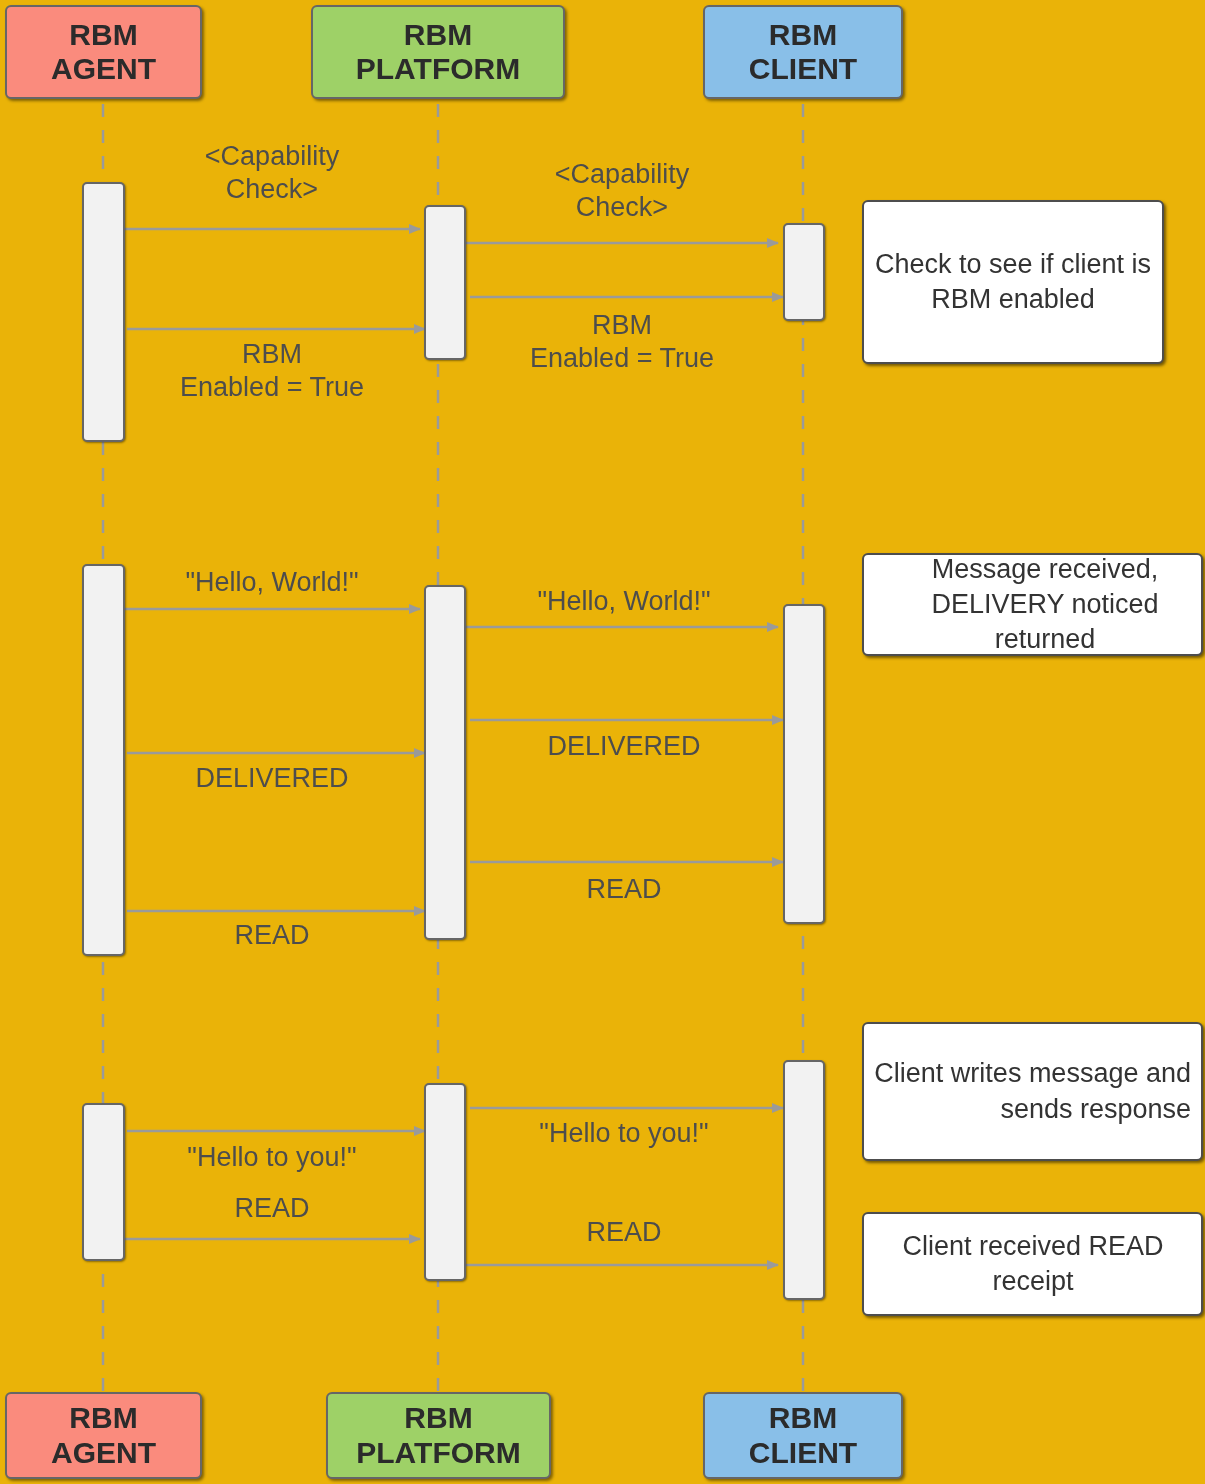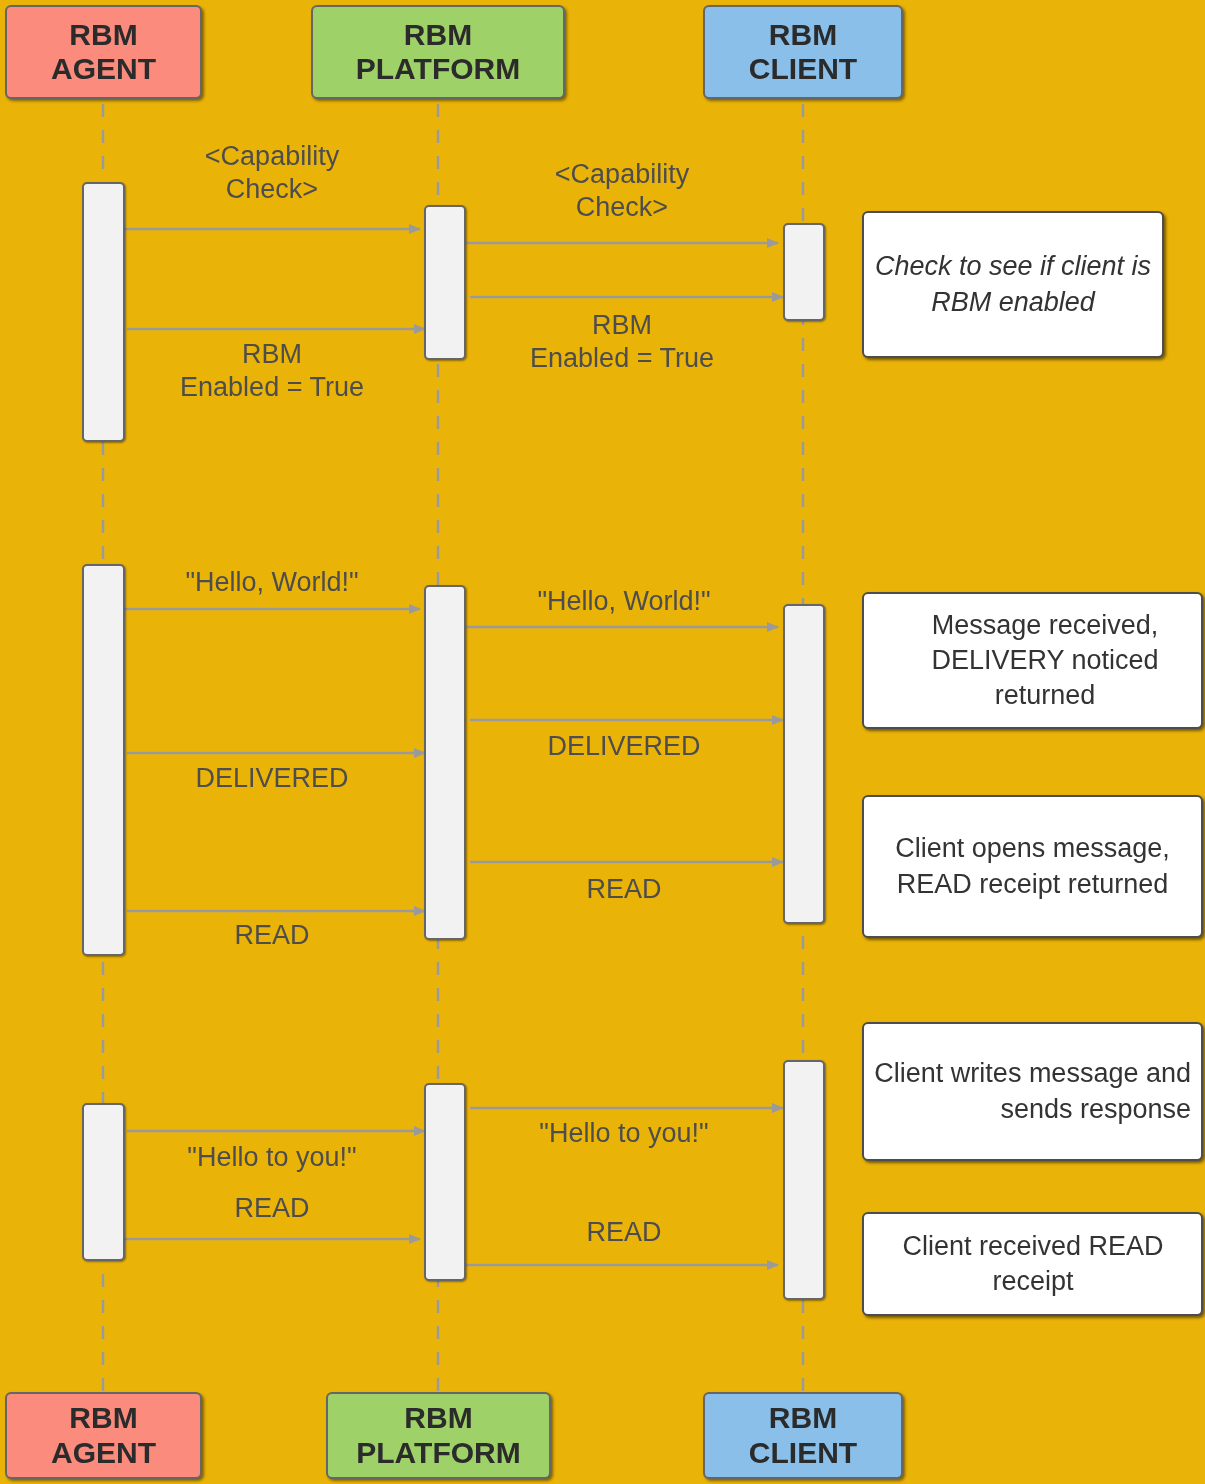--- a/index.html
+++ b/index.html
@@ -171,19 +171,18 @@
   <div class="msg-label" style="left:624px; top:730px;">DELIVERED</div>
   <div class="msg-label" style="left:272px; top:762px;">DELIVERED</div>
   <div class="msg-label" style="left:624px; top:873px;">READ</div>
   <div class="msg-label" style="left:272px; top:919px;">READ</div>
 
   <div class="msg-label" style="left:624px; top:1117px;">"Hello to you!"</div>
   <div class="msg-label" style="left:272px; top:1141px;">"Hello to you!"</div>
   <div class="msg-label" style="left:272px; top:1192px;">READ</div>
   <div class="msg-label" style="left:624px; top:1216px;">READ</div>
 
-  <div class="note" style="left:862px; top:211px;  width:302px; height:147px;font-style:italic;">Check to see if client is RBM enabled</div>
-  <div class="note" style="left:862px; top:592px;  width:341px; height:137px;padding-left:35px;">Message received, DELIVERY noticed returned</div>
-  <div class="note" style="left:862px; top:795px;  width:341px; height:143px;">Client opens message, READ receipt returned</div>
+  <div class="note" style="left:862px; top:200px;  width:302px; height:164px;">Check to see if client is RBM enabled</div>
+  <div class="note" style="left:862px; top:553px;  width:341px; height:103px;padding-left:35px;">Message received, DELIVERY noticed returned</div>
   <div class="note" style="left:862px; top:1022px; width:341px; height:139px;text-align:right;">Client writes message and sends response</div>
   <div class="note" style="left:862px; top:1212px; width:341px; height:104px;padding-left:11px;">Client received READ receipt</div>
 
 </div>
 
 </body></html>

